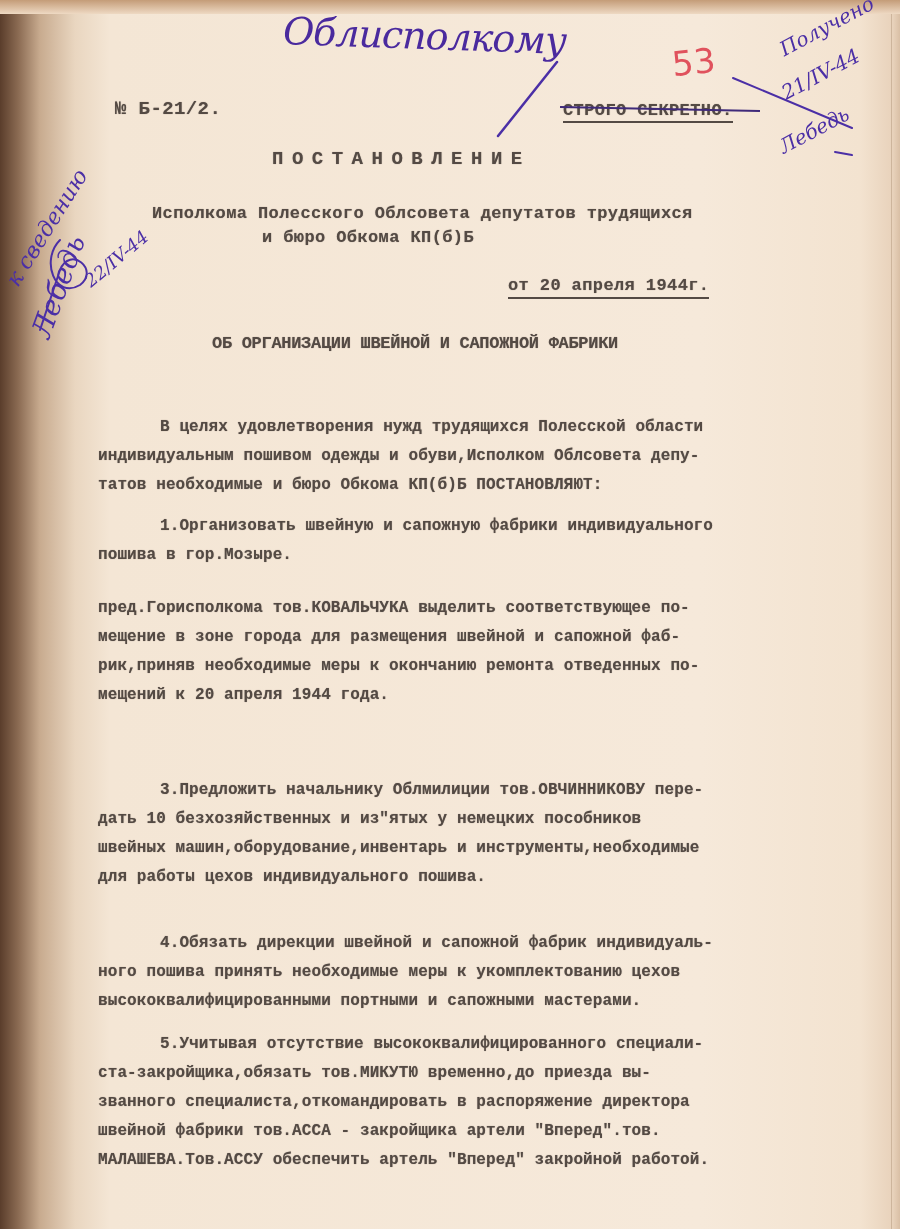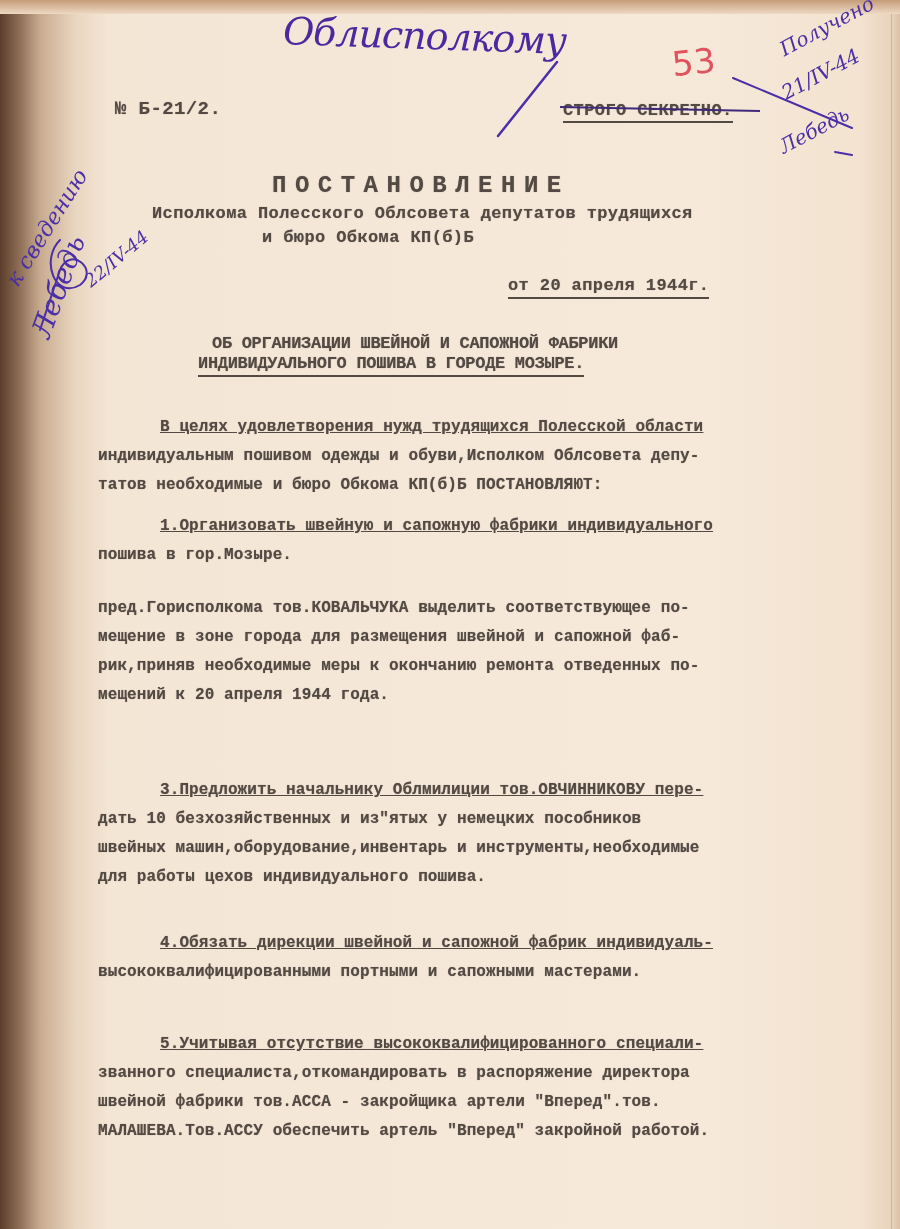--- a/index.html
+++ b/index.html
@@ -22,31 +22,31 @@
   }
   .tw {
     position: absolute; color: #3e3530; font-size: 17px; font-weight: bold;
     letter-spacing: 0.4px; white-space: nowrap;
     text-shadow: 0 0 1px rgba(60,50,45,0.6);
     opacity: 0.88;
   }
   .ref { left: 115px; top: 98px; font-size: 19px; }
   .secret { left: 563px; top: 101px; font-size: 17px; border-bottom: 2px solid #3e3530; padding-bottom: 1px; }
   .secret-strike { position: absolute; left: 560px; top: 108px; width: 200px; height: 2px; background: #3f2a7a; transform: rotate(1.2deg); }
-  .title { left: 272px; top: 148px; font-size: 24px; letter-spacing: 8.5px; margin-top: 24px; }
+  .title { left: 272px; top: 148px; font-size: 19px; letter-spacing: 8.5px; }
   .issuer1 { left: 152px; top: 204px; font-size: 17px; }
   .issuer2 { left: 262px; top: 228px; font-size: 17px; }
   .date { left: 508px; top: 276px; font-size: 17px; border-bottom: 2px solid #3e3530; padding-bottom: 2px; }
   .subj1 { left: 212px; top: 334px; font-size: 17px; letter-spacing: -0.3px; }
   .subj2 { left: 198px; top: 354px; font-size: 17px; letter-spacing: -0.3px; border-bottom: 2px solid #3e3530; padding-bottom: 2px; }
   .para { position: absolute; left: 98px; width: 770px; color: #3e3530; font-weight: bold;
           font-size: 16px; line-height: 29px; letter-spacing: 0.1px; opacity: 0.88;
           text-shadow: 0 0 1px rgba(60,50,45,0.6); }
   .para .line { white-space: nowrap; display: block; }
-  .para .first { padding-left: 62px; text-decoration: underline; }
+  .para .first { padding-left: 62px; }
   .p-intro { top: 413px; }
   .p1 { top: 512px; }
   .p2 { top: 594px; }
   .p3 { top: 776px; }
   .p4 { top: 929px; }
   .p5 { top: 1030px; }
   .hand {
     position: absolute; color: #4b2fa6; font-family: "DejaVu Serif", serif; font-style: italic;
     white-space: nowrap;
   }
@@ -67,21 +67,20 @@
   <div class="edge-right"></div>
 
   <div class="tw ref">№ Б-21/2.</div>
   <div class="tw secret">СТРОГО СЕКРЕТНО.</div>
   <div class="secret-strike"></div>
   <div class="tw title">ПОСТАНОВЛЕНИЕ</div>
   <div class="tw issuer1">Исполкома Полесского Облсовета депутатов трудящихся</div>
   <div class="tw issuer2">и бюро Обкома КП(б)Б</div>
   <div class="tw date">от 20 апреля 1944г.</div>
   <div class="tw subj1">ОБ ОРГАНИЗАЦИИ ШВЕЙНОЙ И САПОЖНОЙ ФАБРИКИ</div>
-  <div class="tw subj2">ИНДИВИДУАЛЬНОГО ПОШИВА В ГОРОДЕ МОЗЫРЕ.</div>
 
   <div class="para p-intro">
     <span class="line first">В целях удовлетворения нужд трудящихся Полесской области</span>
     <span class="line">индивидуальным пошивом одежды и обуви,Исполком Облсовета депу-</span>
     <span class="line">татов необходимые и бюро Обкома КП(б)Б ПОСТАНОВЛЯЮТ:</span>
   </div>
 
   <div class="para p1">
     <span class="line first">1.Организовать швейную и сапожную фабрики индивидуального</span>
     <span class="line">пошива в гор.Мозыре.</span>
@@ -96,25 +95,27 @@
 
   <div class="para p3">
     <span class="line first">3.Предложить начальнику Облмилиции тов.ОВЧИННИКОВУ пере-</span>
     <span class="line">дать 10 безхозяйственных и из"ятых у немецких пособников</span>
     <span class="line">швейных машин,оборудование,инвентарь и инструменты,необходимые</span>
     <span class="line">для работы цехов индивидуального пошива.</span>
   </div>
 
   <div class="para p4">
     <span class="line first">4.Обязать дирекции швейной и сапожной фабрик индивидуаль-</span>
+    <span class="line">ного пошива принять необходимые меры к укомплектованию цехов</span>
     <span class="line">высококвалифицированными портными и сапожными мастерами.</span>
   </div>
 
   <div class="para p5">
     <span class="line first">5.Учитывая отсутствие высококвалифицированного специали-</span>
+    <span class="line">ста-закройщика,обязать тов.МИКУТЮ временно,до приезда вы-</span>
     <span class="line">званного специалиста,откомандировать в распоряжение директора</span>
     <span class="line">швейной фабрики тов.АССА - закройщика артели "Вперед".тов.</span>
     <span class="line">МАЛАШЕВА.Тов.АССУ обеспечить артель "Вперед" закройной работой.</span>
   </div>
 
   <div class="hand h-top">Облисполкому</div>
   <div class="hand h-red">53</div>
   <div class="hand h-rt1">Получено</div>
   <div class="hand h-rt2">21/IV-44</div>
   <div class="hand h-rt3">Лебедь</div>

